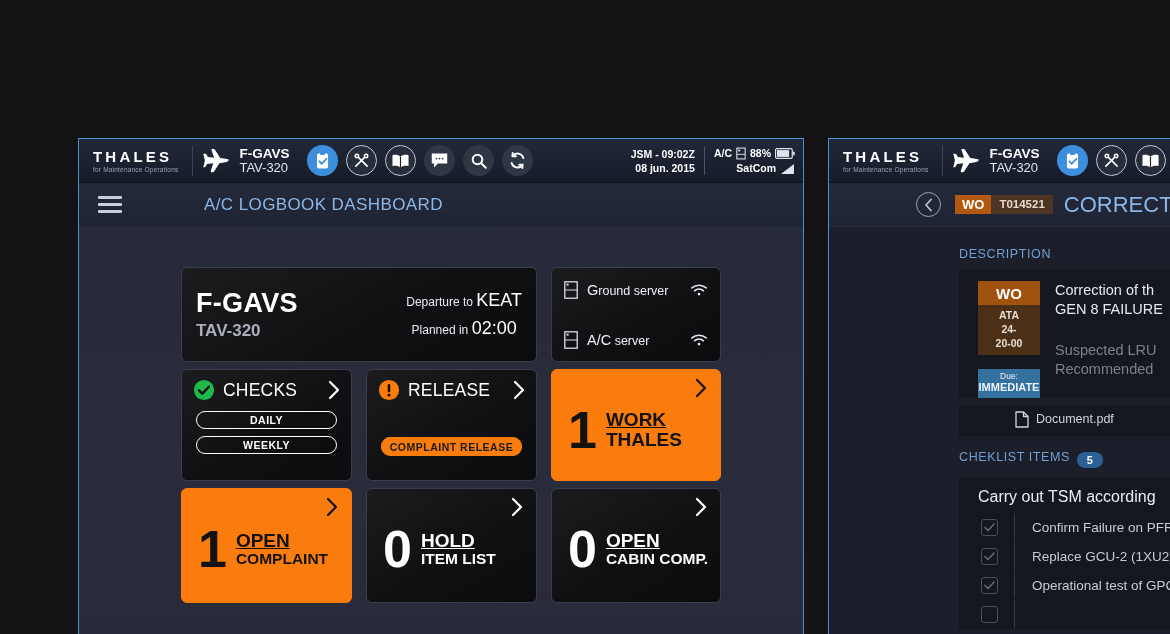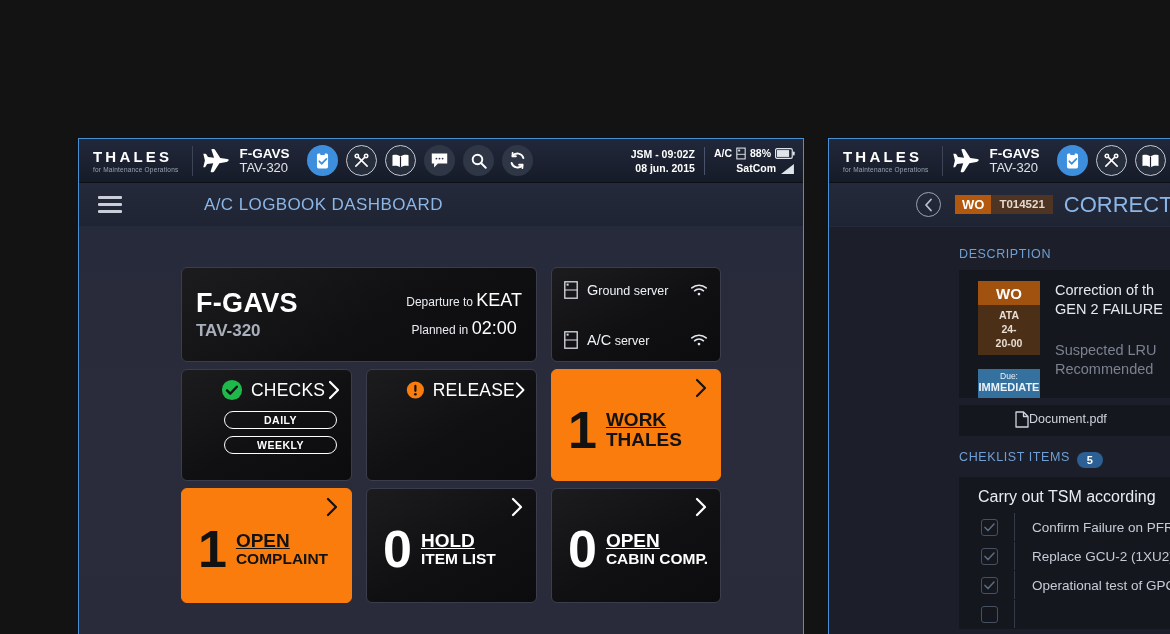--- a/index.html
+++ b/index.html
@@ -93,21 +93,20 @@
     grid-template-columns: 171px 171px 170px;
     grid-template-rows: 95px 112px 115px;
     gap: 7px 14px;
   }
   .card {
     background: linear-gradient(150deg,#1c1c1f 0%, #101012 55%, #0c0c0e 100%);
     border: 1px solid #3a3d4b;
     border-radius: 6px;
     position: relative;
     overflow: hidden;
-    padding-left: 28px;
   }
   .card.orange {
     background: #f97c0c;
     border-color: #f97c0c;
   }
 
   
   .ac-card { grid-column: 1 / span 2; display: flex; align-items: center; padding: 0 14px; }
   .ac-left .big   { color: #fff; font-size: 27px; font-weight: bold; letter-spacing: .3px; }
   .ac-left .small { color: #aab0bb; font-size: 17px; font-weight: bold; margin-top: 2px; }
@@ -175,21 +174,21 @@
   .badge-col { width: 62px; flex: 0 0 auto; }
   .badge-wo { background: #a1520f; color: #fff; font-size: 15px; font-weight: bold; text-align: center; padding: 4px 0 3px; }
   .badge-ata { background: #4c2f17; color: #e6ddd4; font-size: 10.5px; font-weight: bold; text-align: center; padding: 3px 16px 4px; line-height: 1.35; }
   .badge-due { background: #34719f; color: #eaf3fa; text-align: center; margin-top: 14px; padding: 2px 0 3px; line-height: 1.25; }
   .badge-due .d1 { font-size: 8.5px; }
   .badge-due .d2 { font-size: 11px; font-weight: bold; }
   .desc-text { margin-left: 15px; }
   .desc-text .main { color: #e5e9ef; font-size: 14.5px; line-height: 1.28; }
   .desc-text .sub  { color: #7b8190; font-size: 14.5px; line-height: 1.28; margin-top: 23px; }
 
-  .doc-row { margin: 7px 0 0 130px; background: #15171e; padding: 6px 0 8px 56px; display: flex; align-items: center; }
+  .doc-row { margin: 7px 0 0 130px; background: #15171e; padding: 6px 0 8px 56px; display: flex; align-items: center; gap: 7px; }
   .doc-row .fname { color: #cfd4dd; font-size: 12.5px; }
 
   .chk-card { margin: 9px 0 0 130px; background: #15171e; padding: 11px 0 0 0; }
   .chk-title { color: #e9edf3; font-size: 16px; padding-left: 19px; }
   .chk-row { display: flex; align-items: center; height: 29px; padding-left: 22px; }
   .chk-box {
     width: 17px; height: 17px; border: 1.3px solid #46505f; border-radius: 3px;
     flex: 0 0 auto; display: flex; align-items: center; justify-content: center;
   }
   .chk-bar { width: 1px; height: 28px; background: #333b48; margin-left: 16px; flex: 0 0 auto; }
@@ -373,20 +372,23 @@
             <svg width="22" height="22" viewBox="0 0 24 24">
                 <circle cx="12" cy="12" r="11" fill="#f97c0c"></circle>
                 <rect x="10.6" y="5.4" width="2.8" height="9" rx="1.4" fill="#15100a"></rect>
                 <circle cx="12" cy="17.4" r="1.7" fill="#15100a"></circle>
               </svg>
             <div class="ttl">RELEASE</div>
             <svg class="chev" width="13" height="20" viewBox="0 0 13 20">
                 <path d="M2 2l8 8-8 8" stroke="#fff" stroke-width="2.2" fill="none" stroke-linecap="round" stroke-linejoin="round"></path>
               </svg>
           </div>
+          <div class="pill-wrap">
+            <div class="pill solid-orange">COMPLAINT RELEASE</div>
+          </div>
         </div>
 
         <div class="card orange num-tile wo-tile">
           <svg class="chev-abs" width="13" height="20" viewBox="0 0 13 20">
               <path d="M2 2l8 8-8 8" stroke="#121212" stroke-width="2.2" fill="none" stroke-linecap="round" stroke-linejoin="round"></path>
             </svg>
           <div class="inner">
             <div class="num">1</div>
             <div class="txt">
               <div class="l1">WORK</div>
@@ -508,21 +510,21 @@
             <div>ATA</div>
             <div>24-20-00</div>
           </div>
           <div class="badge-due">
             <div class="d1">Due:</div>
             <div class="d2">IMMEDIATE</div>
           </div>
         </div>
         <div class="desc-text">
           <div class="main" style="white-space:pre-line">Correction of th
-GEN 2 FAILURE</div>
+GEN 8 FAILURE</div>
           <div class="sub" style="white-space:pre-line">Suspected LRU
 Recommended</div>
         </div>
       </div>
 
       <div class="doc-row">
         <svg width="14" height="17" viewBox="0 0 14 17">
             <path d="M1 1h7.5L13 5.5V16H1z" fill="none" stroke="#cfd4dd" stroke-width="1.3" stroke-linejoin="round"></path>
             <path d="M8.5 1v4.5H13" fill="none" stroke="#cfd4dd" stroke-width="1.3" stroke-linejoin="round"></path>
           </svg>

